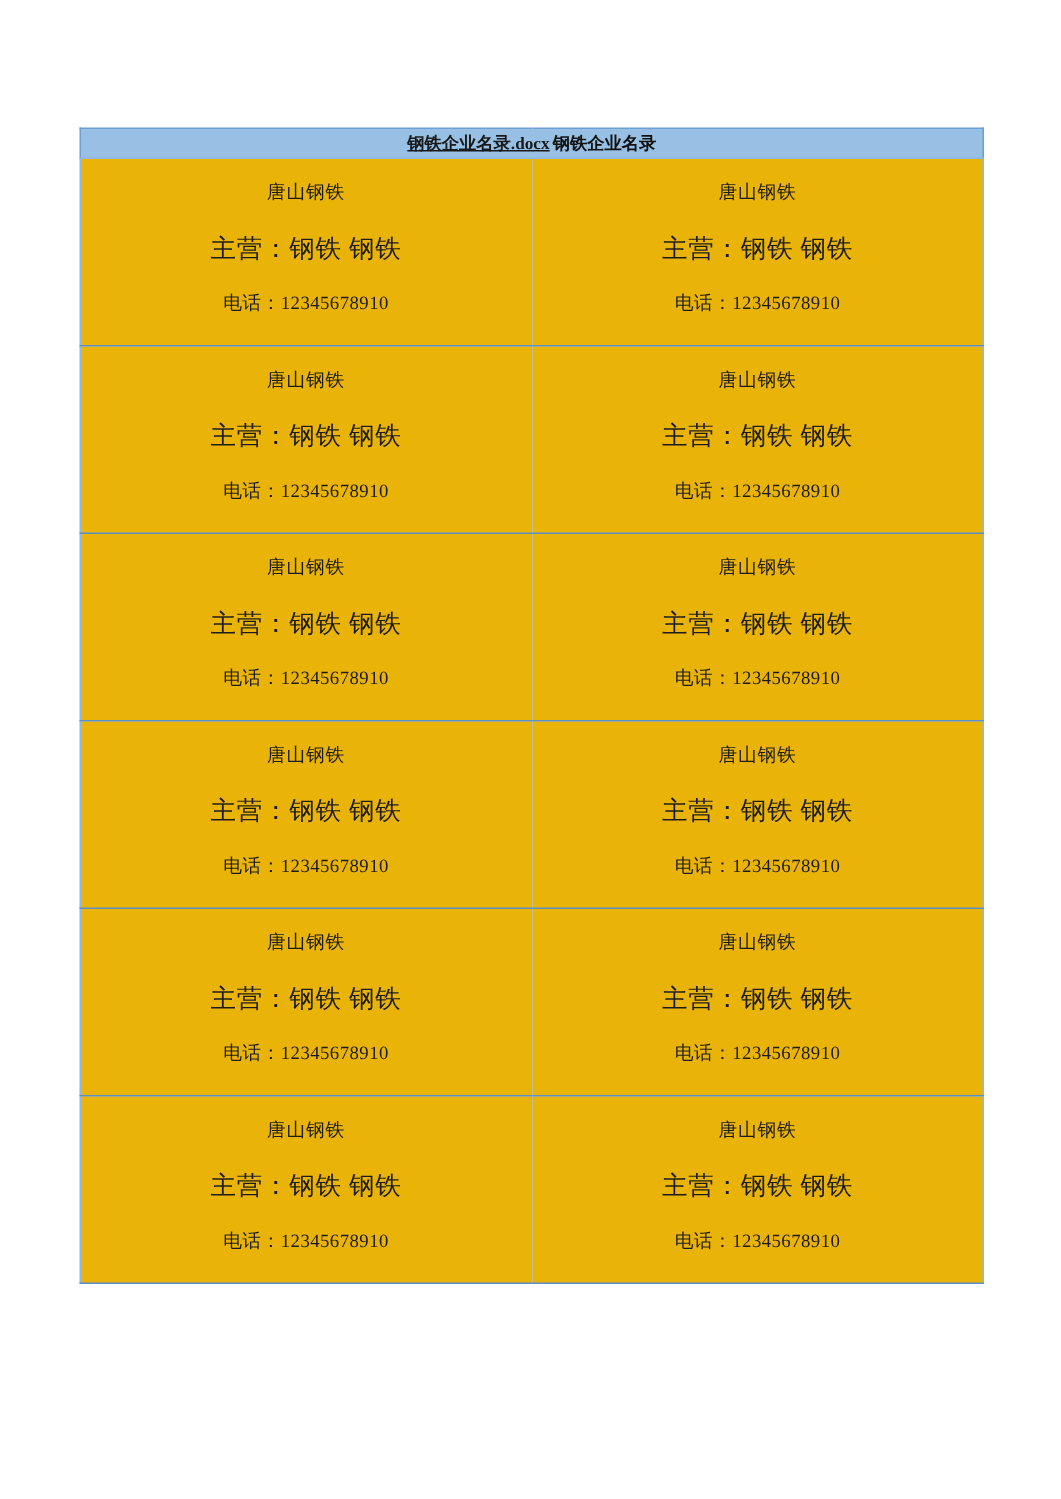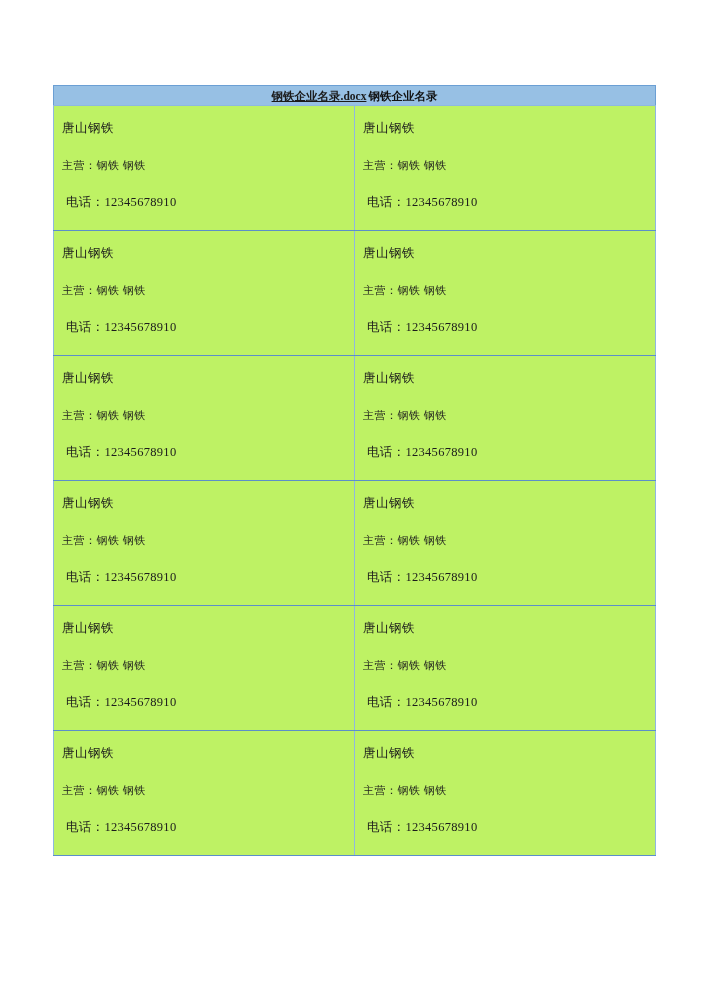--- a/index.html
+++ b/index.html
@@ -64,45 +64,45 @@
   .doc-subject {
     font-family: "Liberation Sans", "DejaVu Sans", sans-serif;
     font-size: 11.5px;
     font-weight: bold;
     color: #111111;
     padding-left: 2px;
   }
 
   
   .company-cell {
-    background: #bef264;
+    background: #eab308;
     border-left: 1px solid #8fb8df;
     border-right: 1px solid #8fb8df;
     border-top: 1px solid #5b8fc9;
     border-bottom: 1px solid #5b8fc9;
     width: 50%;
     height: 124px;
     vertical-align: middle;
-    text-align: left;
+    text-align: center;
   }
   .company-card {
     display: block;
     padding: 6px 8px 8px 8px;
   }
   .company-name {
     font-family: "Liberation Serif", "DejaVu Serif", serif;
     font-size: 12.5px;
     color: #1c1c1c;
     line-height: 15px;
     margin: 0 0 22px 0;
     letter-spacing: 0.5px;
   }
   .company-business {
     font-family: "Liberation Serif", "DejaVu Serif", serif;
-    font-size: 11px;
+    font-size: 17px;
     color: #1c1c1c;
     line-height: 15px;
     margin: 0 0 22px 0;
     letter-spacing: 0.5px;
   }
   .company-phone {
     font-family: "Liberation Serif", "DejaVu Serif", serif;
     font-size: 12.5px;
     color: #1c1c1c;
     line-height: 15px;

